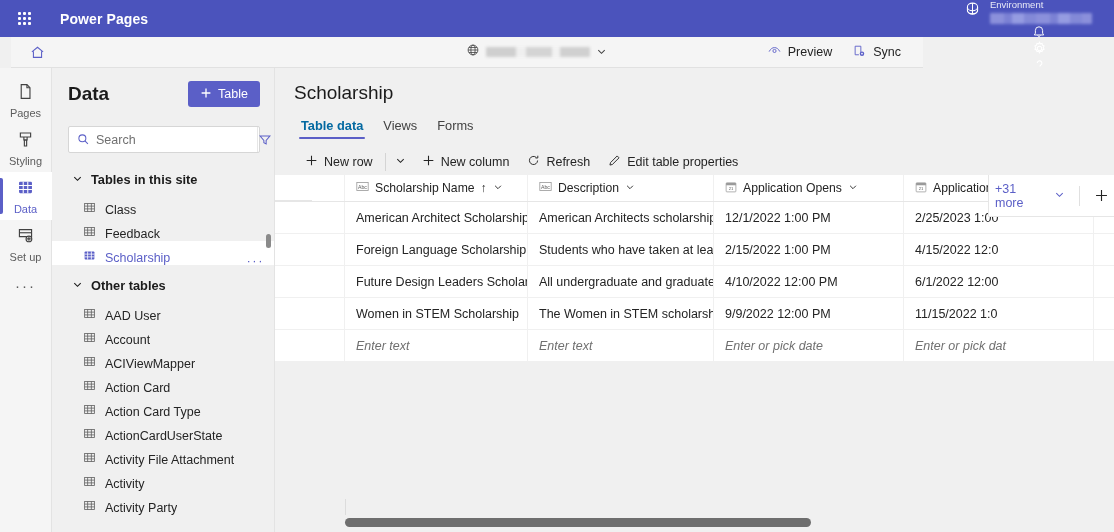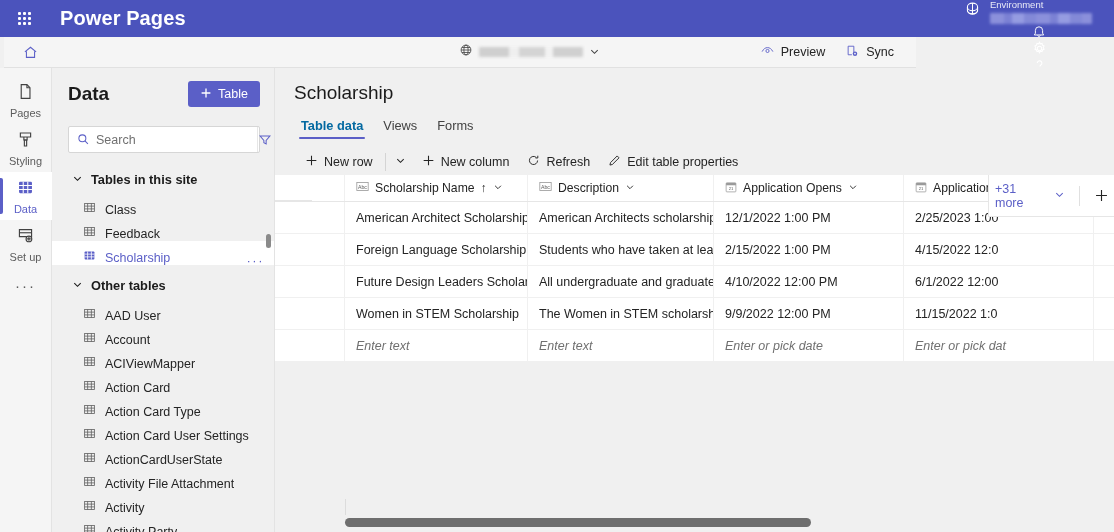--- a/index.html
+++ b/index.html
@@ -14,41 +14,41 @@
   .brandbar {
     position: absolute; top: 0; left: 0; width: 1114px; height: 37px;
     background: #4b53bc; display: flex; align-items: center;
     color: #ffffff;
   }
   .waffle { width: 48px; display: flex; align-items: center; justify-content: center;
             cursor: pointer; }
   .waffle-grid { display: grid; grid-template-columns: repeat(3, 3px);
                  grid-template-rows: repeat(3, 3px); gap: 2px; }
   .waffle-grid i { display: block; width: 3px; height: 3px; background: #fff; border-radius: 1px; }
-  .brand-title { font-size: 20px; font-weight: bold; letter-spacing: .1px; margin-left: 12px; }
+  .brand-title { font-size: 14px; font-weight: bold; letter-spacing: .1px; margin-left: 12px; }
   .brand-right { margin-left: auto; display: flex; align-items: center; height: 37px; flex-direction: column; }
   .env-block { display: flex; align-items: center; gap: 9px; margin-right: 22px; }
   .env-text { line-height: 1.15; }
   .env-label { font-size: 9.5px; color: #e8e9f7; display: block; }
   .env-value-blur {
     display: block; width: 102px; height: 11px; margin-top: 2px; border-radius: 1px;
     background: repeating-linear-gradient(90deg,
        #8f94dd 0 14px, #7e84d6 14px 22px, #9aa0e4 22px 34px, #868cd9 34px 46px);
     filter: blur(1.6px); opacity: .95;
   }
   .icon-btn { width: 36px; height: 37px; display: flex; align-items: center;
               justify-content: center; cursor: pointer; }
   .icon-btn svg { display: block; }
   .avatar { width: 30px; height: 30px; margin: 0 8px 0 6px; border-radius: 2px;
             background: linear-gradient(135deg,#4d4d63 0 50%, #2b2b46 50% 100%);
             filter: blur(1px); }
 
   
   .toolbar {
-    position: absolute; top: 37px; left: 4px; width: 912px; height: 31px;
+    position: absolute; top: 37px; left: 11px; width: 912px; height: 31px;
     background: #f5f5f5; border-bottom: 1px solid #e1e1e1;
     display: flex; align-items: center;
   }
   .tb-home { width: 52px; display: flex; align-items: center; justify-content: center;
              cursor: pointer; }
   .site-picker { position: absolute; left: 455px; display: flex; align-items: center;
                  gap: 6px; cursor: pointer; }
   .site-blur {
     width: 104px; height: 10px; border-radius: 1px;
     background: repeating-linear-gradient(90deg,
@@ -443,27 +443,20 @@
               <path d="M2 6.3h12M2 9.7h12M5.7 3v10M10.3 3v10"></path>
             </svg></span>
           <span class="nm">Action Card</span>
         </div>
         <div class="tbl-item">
           <span><svg width="13" height="13" viewBox="0 0 16 16" fill="none" stroke="#616161" stroke-width="1">
               <rect x="2" y="3" width="12" height="10"></rect>
               <path d="M2 6.3h12M2 9.7h12M5.7 3v10M10.3 3v10"></path>
             </svg></span>
           <span class="nm">Action Card Type</span>
-        </div>
-        <div class="tbl-item">
-          <span><svg width="13" height="13" viewBox="0 0 16 16" fill="none" stroke="#616161" stroke-width="1">
-              <rect x="2" y="3" width="12" height="10"></rect>
-              <path d="M2 6.3h12M2 9.7h12M5.7 3v10M10.3 3v10"></path>
-            </svg></span>
-          <span class="nm">Action Card User Settings</span>
         </div>
         <div class="tbl-item">
           <span><svg width="13" height="13" viewBox="0 0 16 16" fill="none" stroke="#616161" stroke-width="1">
               <rect x="2" y="3" width="12" height="10"></rect>
               <path d="M2 6.3h12M2 9.7h12M5.7 3v10M10.3 3v10"></path>
             </svg></span>
           <span class="nm">ActionCardUserState</span>
         </div>
         <div class="tbl-item">
           <span><svg width="13" height="13" viewBox="0 0 16 16" fill="none" stroke="#616161" stroke-width="1">

